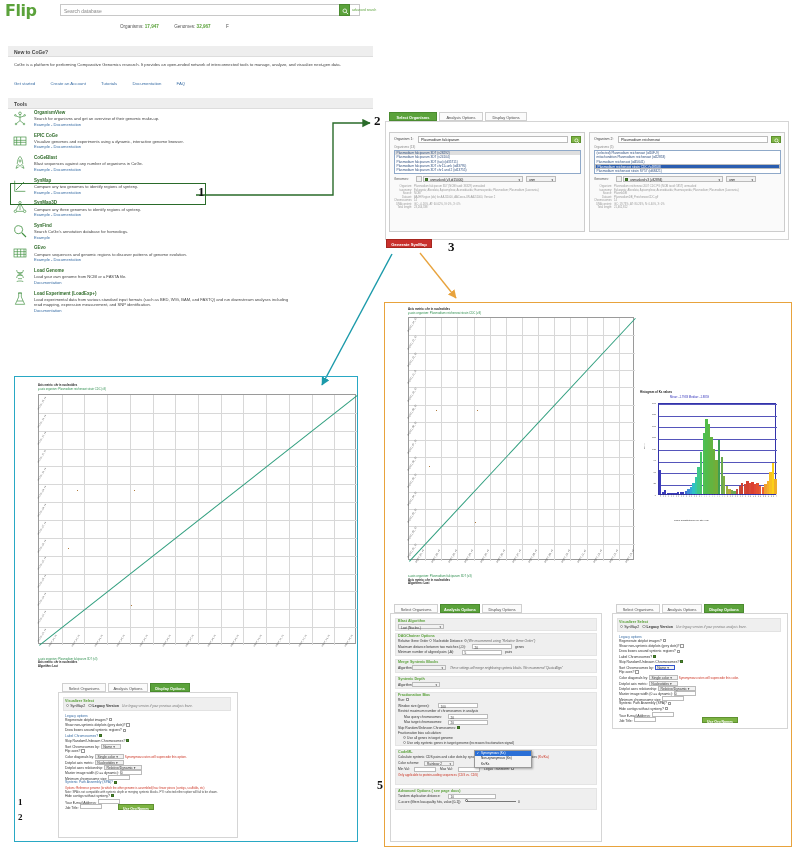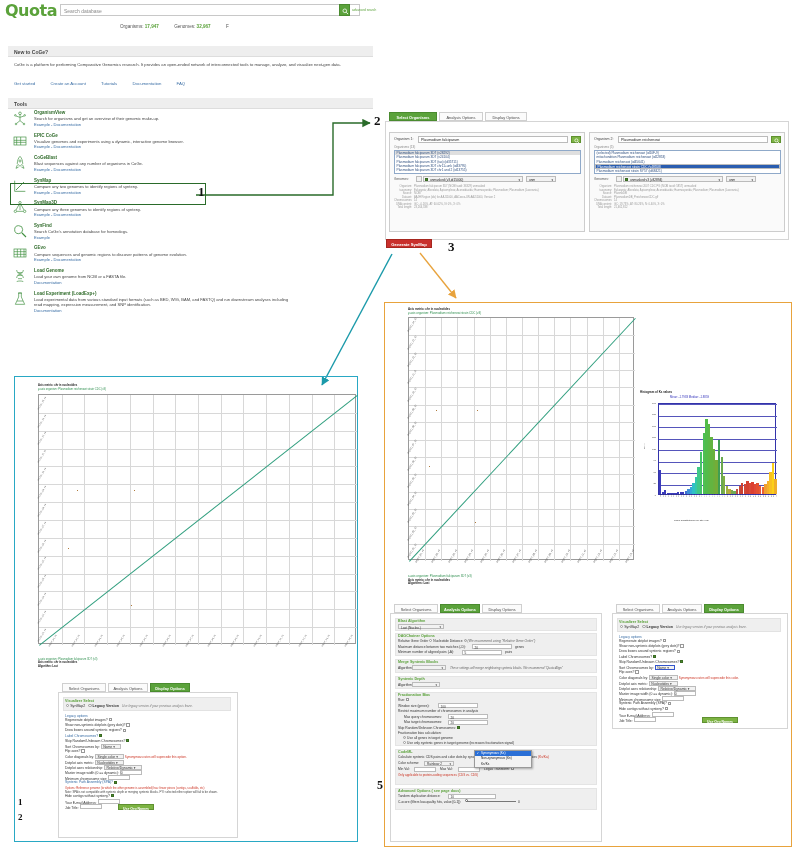--- a/index.html
+++ b/index.html
@@ -131,21 +131,21 @@
   </defs>
 
   <polyline points="196,195 333,195 333,123 370,123" fill="none" stroke="#2a6b2a" stroke-width="1.4" marker-end="url(#ahg)"></polyline>
 
   <line x1="392" y1="254" x2="322" y2="385" stroke="#1b9aaa" stroke-width="1.4" marker-end="url(#aht)"></line>
 
   <line x1="420" y1="253" x2="456" y2="298" stroke="#e8a33d" stroke-width="1.4" marker-end="url(#aho)"></line>
 </svg>
 
 <div class="abs" id="header">
-  <div class="abs" id="logo">Quota</div>
+  <div class="abs" id="logo">Flip</div>
   <div class="abs" id="searchbox">
     <span>Search database</span>
   </div>
   <div class="abs" id="searchbtn">
     <svg width="7" height="7" viewBox="0 0 10 10">
       <circle cx="4" cy="4" r="2.6" fill="none" stroke="#fff" stroke-width="1.1"></circle>
       <line x1="6" y1="6" x2="8.6" y2="8.6" stroke="#fff" stroke-width="1.2"></line>
     </svg>
   </div>
   <div class="abs" id="advsearch">advanced search</div>

